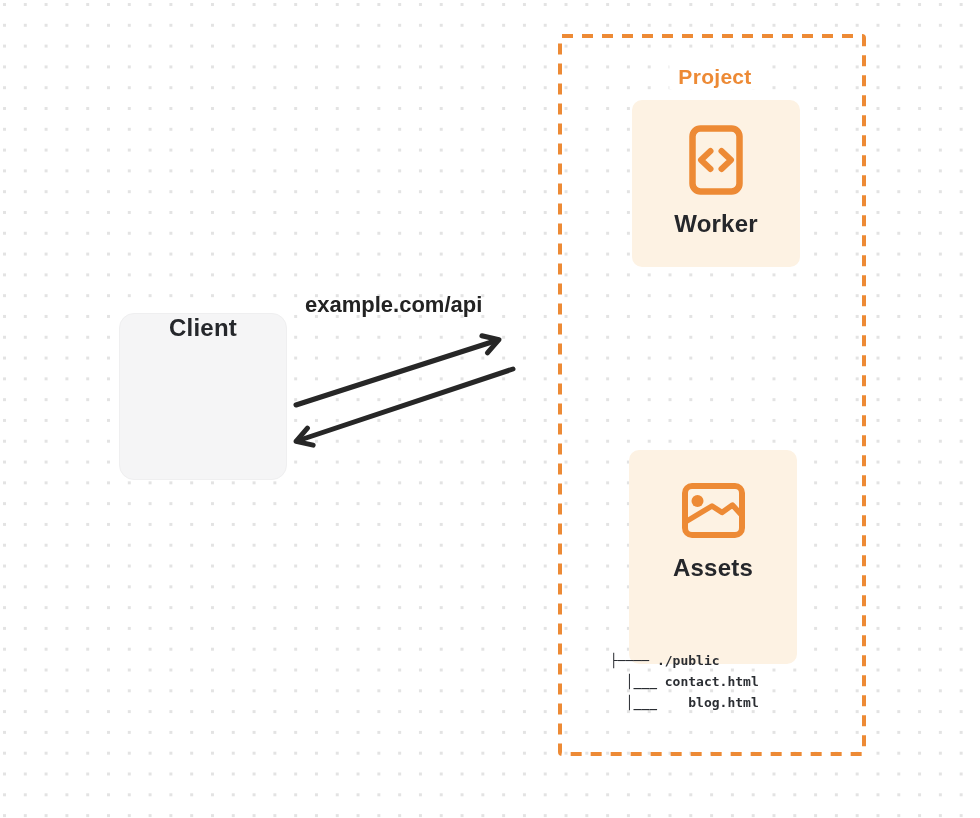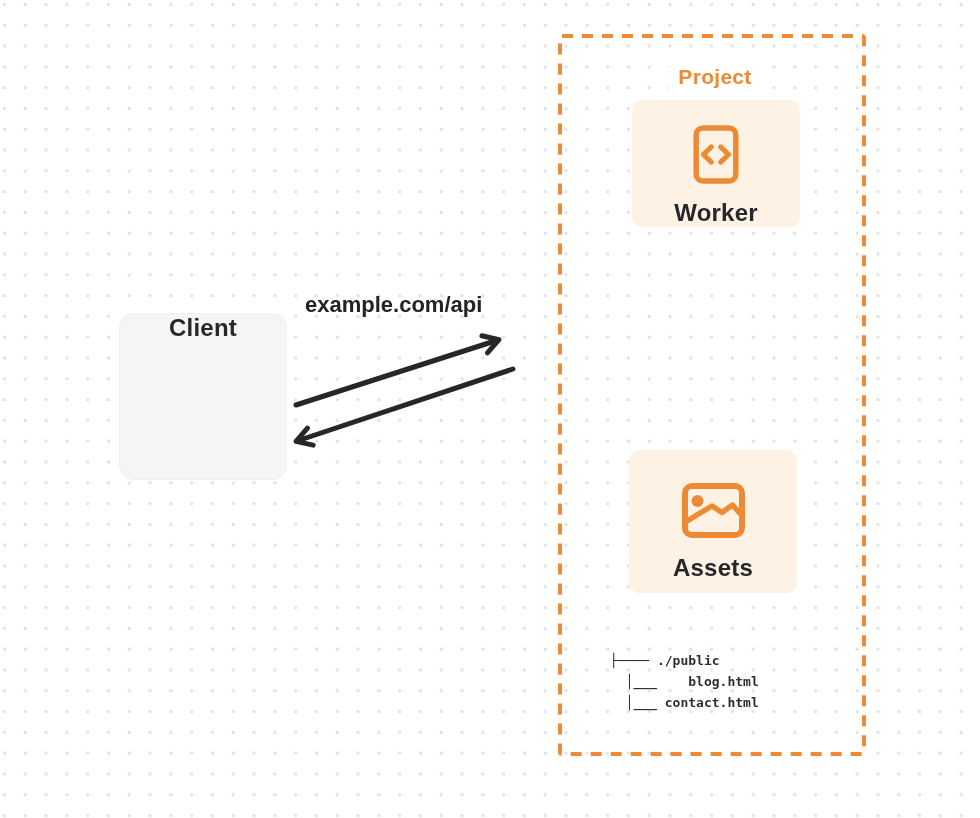--- a/index.html
+++ b/index.html
@@ -64,30 +64,30 @@
     padding: 0 9px;
     font-weight: 700;
     font-size: 21px;
     color: #ed8a35;
     letter-spacing: 0.3px;
     margin-top: 44px;
   }
 
   .worker-card {
     left: 632px; top: 100px;
-    width: 168px; height: 127px;
+    width: 168px; height: 167px;
     background: #fdf2e3;
     border-radius: 10px;
     padding-top: 25px;
   }
   .worker-card .node-label { margin-top: 15px; }
 
   .assets-card {
     left: 629px; top: 450px;
-    width: 168px; height: 143px;
+    width: 168px; height: 214px;
     background: #fdf2e3;
     border-radius: 10px;
     padding-top: 33px;
   }
   .assets-card .node-label { margin-top: 16px; }
 
   .file-tree {
     position: absolute;
     left: 610px; top: 619px;
     font-family: "DejaVu Sans Mono", "Liberation Mono", monospace;
@@ -137,15 +137,15 @@
 
   <div class="card assets-card">
     <svg width="63" height="55" viewBox="0 0 63 55" xmlns="http://www.w3.org/2000/svg">
       <rect x="3" y="3" width="57" height="49" rx="7" fill="none" stroke="#ed8a35" stroke-width="6"></rect>
       <circle cx="15.5" cy="18" r="6" fill="#ed8a35"></circle>
       <path d="M5 38 L30 23 L40 29.5 L50.5 22 L59 31.5" fill="none" stroke="#ed8a35" stroke-width="5.5" stroke-linecap="round" stroke-linejoin="round"></path>
     </svg>
     <div class="node-label">Assets</div>
   </div>
 
-  <pre class="file-tree"><span>├──── ./public</span><span>  │___    blog.html</span><span>  │___ contact.html</span></pre>
+  <pre class="file-tree"><span>├──── ./public</span><span>  │___ contact.html</span><span>  │___    blog.html</span></pre>
 
 </div>
 
 </body></html>

